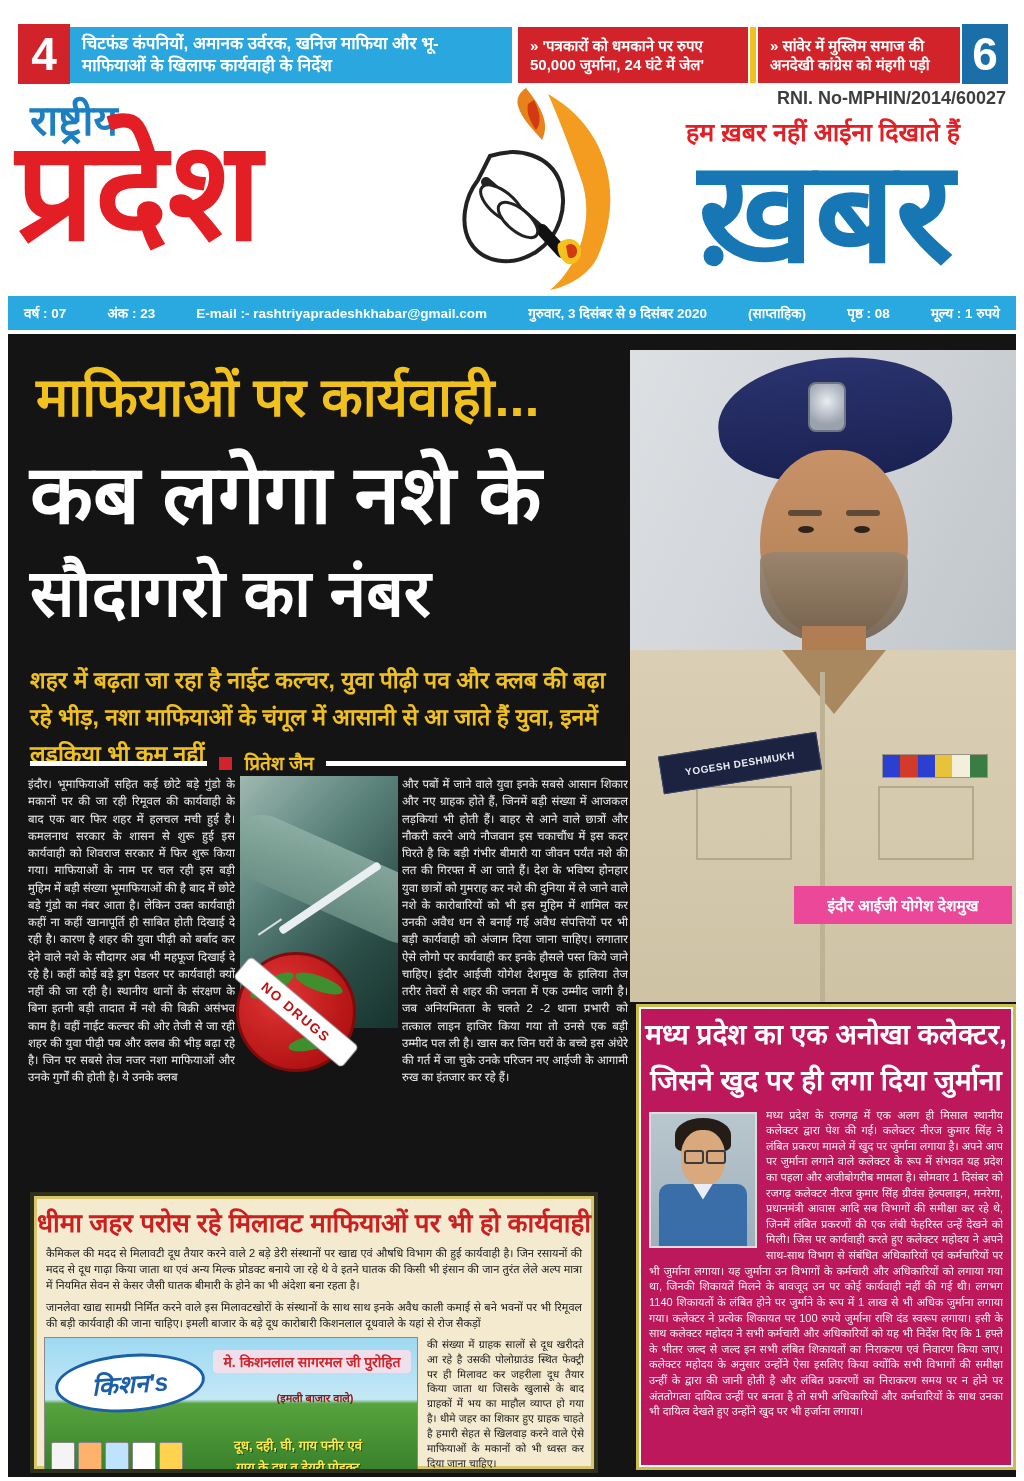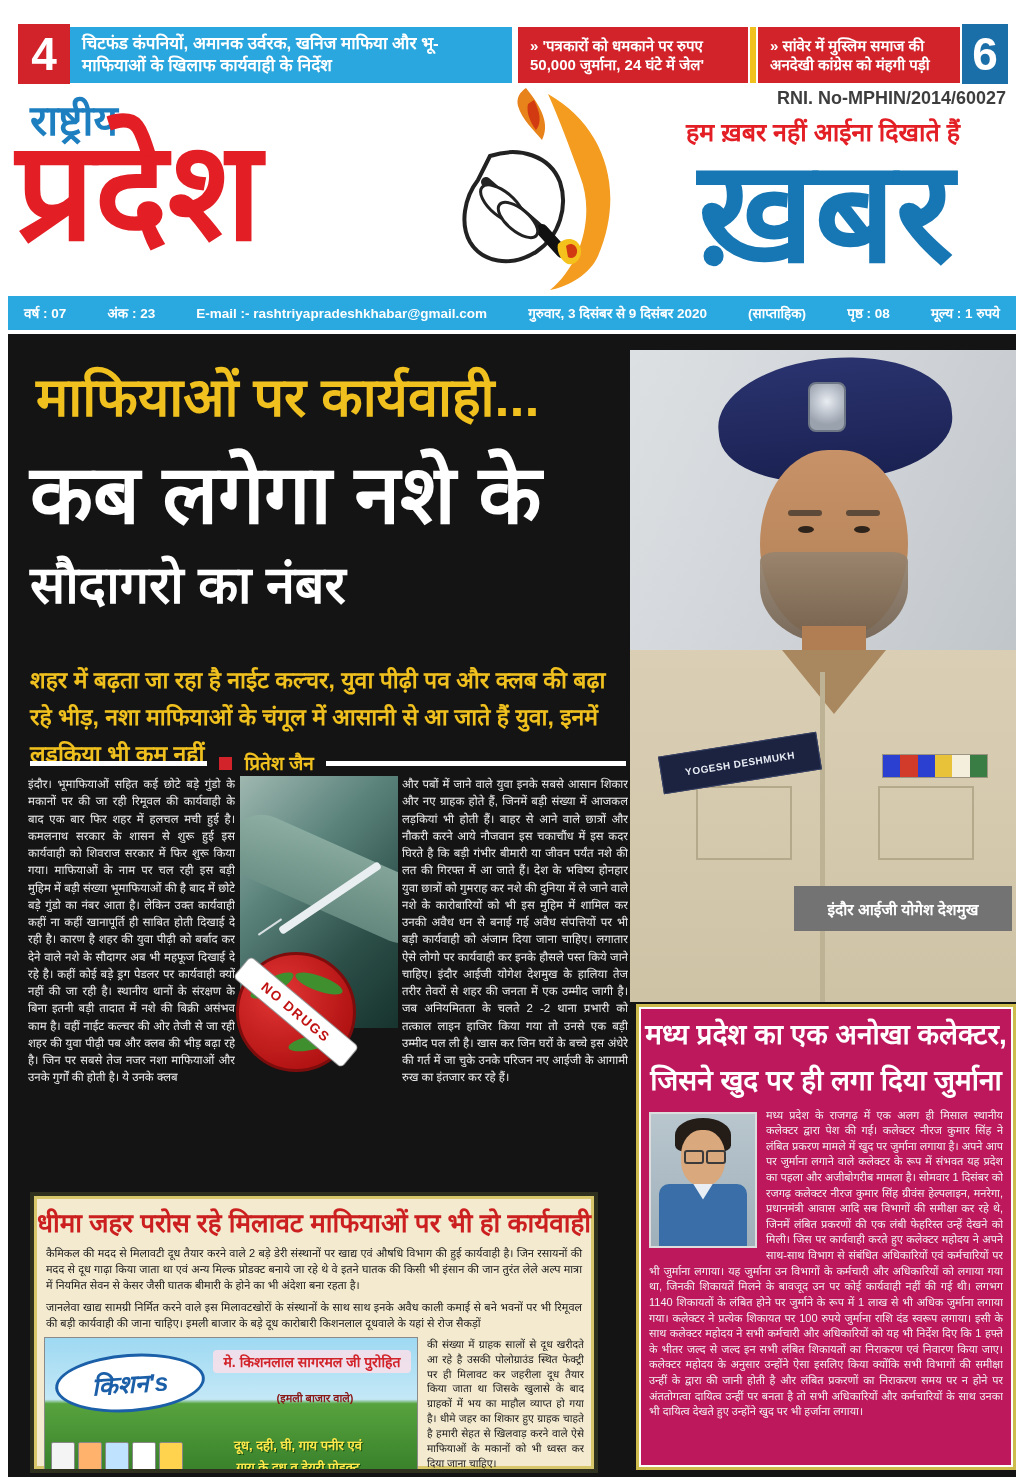--- a/index.html
+++ b/index.html
@@ -26,21 +26,21 @@
   .logo{left:430px;top:86px;width:204px;height:208px;}
 
   
   .datebar{left:8px;top:296px;width:1008px;height:34px;background:#2aa9e0;color:#fff;font-weight:bold;
            font-size:13.5px;display:flex;align-items:center;justify-content:space-between;padding:0 16px;box-sizing:border-box;}
 
   
   .main{left:8px;top:334px;width:1008px;height:1143px;background:#141414;}
   .kicker{left:36px;top:358px;font-size:54px;font-weight:bold;color:#f0c01e;}
   .h1a{left:30px;top:446px;font-size:82px;font-weight:bold;color:#ffffff;line-height:1.2;}
-  .h1b{left:30px;top:554px;font-size:52px;font-weight:bold;color:#ffffff;line-height:1.2;}
+  .h1b{left:30px;top:554px;font-size:66px;font-weight:bold;color:#ffffff;line-height:1.2;}
   .subhead{left:30px;top:662px;width:602px;font-size:23px;font-weight:bold;color:#f0c01e;line-height:1.6;}
 
   .byline-row{left:30px;top:750px;width:596px;display:flex;align-items:center;gap:12px;}
   .bl-line{height:5px;background:#ffffff;}
   .bl-l{flex:1.3;}.bl-r{flex:2.2;}
   .bl-sq{width:13px;height:13px;background:#d2232a;}
   .bl-name{color:#f0c01e;font-weight:bold;font-size:19px;white-space:nowrap;}
 
   .newscol{font-size:11.5px;line-height:1.5;color:#ececec;text-align:justify;overflow:hidden;}
   .col1{left:28px;top:776px;width:207px;height:392px;}
@@ -87,21 +87,21 @@
   .collarv{position:absolute;left:152px;top:300px;width:104px;height:64px;background:#a9875f;
            clip-path:polygon(0 0,100% 0,50% 100%);}
   .placket{position:absolute;left:190px;top:322px;width:5px;height:330px;background:#bdb294;}
   .pocket{position:absolute;width:92px;height:70px;border:2px solid #b5a98c;top:436px;}
   .pocket.l{left:66px;}.pocket.r{left:248px;}
   .nameplate{position:absolute;left:30px;top:394px;width:158px;height:36px;background:#1c2340;border:1px solid #3a4468;
              transform:rotate(-9deg);color:#e8ecf4;display:flex;align-items:center;justify-content:center;
              font-size:10px;font-weight:bold;letter-spacing:.5px;}
   .ribbons{position:absolute;left:252px;top:404px;width:104px;height:22px;display:flex;border:1px solid #9a9480;}
   .ribbons div{flex:1;}
-  .caption{left:794px;top:886px;width:218px;height:45px;background:#737373;color:#fff;font-weight:bold;font-size:15.5px;
+  .caption{left:794px;top:886px;width:218px;height:38px;background:#ec4899;color:#fff;font-weight:bold;font-size:15.5px;
            display:flex;align-items:center;justify-content:center;}
 
   
   .cbox{left:636px;top:1004px;width:380px;height:466px;background:#be185d;border:3px solid #cdbb4e;
         box-shadow:inset 0 0 0 2px #ffffff;box-sizing:border-box;overflow:hidden;}
   .cb-head{margin-top:9px;text-align:center;color:#ffffff;font-weight:bold;font-size:28px;line-height:1.35;}
   .cb-body{margin:8px 10px 0;font-size:11px;line-height:1.42;color:#f2f2f2;text-align:justify;overflow:hidden;height:330px;}
   .cb-photo{float:left;width:104px;height:132px;margin:4px 9px 4px 0;border:2px solid #dddddd;position:relative;
             background:linear-gradient(#b9c6ce,#9fb0ba);overflow:hidden;}
   .cp-hair{position:absolute;left:24px;top:4px;width:56px;height:34px;background:#241c17;border-radius:50% 50% 20% 20%;}

